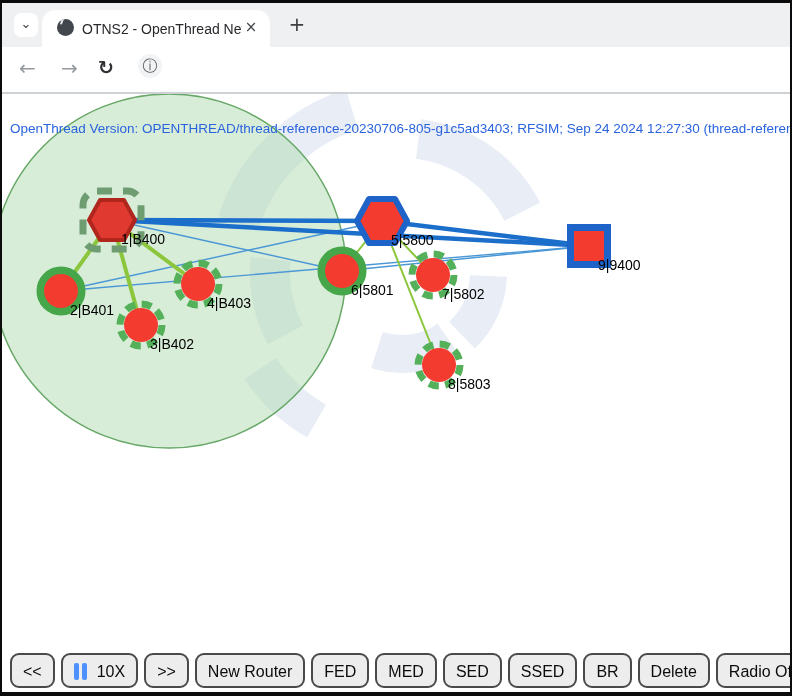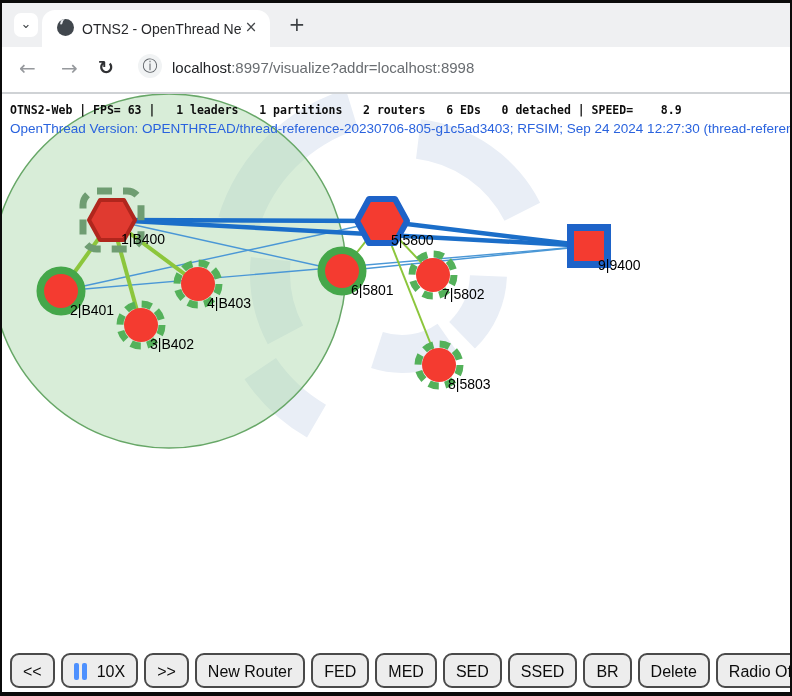--- a/index.html
+++ b/index.html
@@ -65,21 +65,20 @@
       <span class="tab-close">×</span>
     </div>
     <div class="newtab-btn">+</div>
   </div>
 
   <div id="navbar">
     <span id="back-ic" class="nav-ic">←</span>
     <span id="fwd-ic" class="nav-ic">→</span>
     <span id="reload-ic" class="nav-ic">↻</span>
     <span id="info-ic" class="nav-ic">ⓘ</span>
-    <span id="urltext"><span class="host">localhost</span><span class="rest">:8997/visualize?addr=localhost:8998</span></span>
   </div>
 
   <div id="divider"></div>
 
   <div id="canvas">
     <svg id="netsvg" width="788" height="601" viewBox="0 0 788 601">
         <path d="M216.38948685509718,122.86463269323461 A192,192 0 0 1 343.86463269323446,-4.610513144902768 L356.1442442915894,35.55428660554469 A150,150 0 0 0 256.5542866055447,135.14424429158953 Z" fill="#e9eef6"></path>
         <path d="M418.8897482277979,25.155346495595097 A155,155 0 0 1 538.106011249197,108.63147254037023 L502.4657502816623,126.7910925299521 A115,115 0 0 0 414.014974491592,64.85719256124797 Z" fill="#e9eef6"></path>
         <path d="M265.7919658854431,250.35967754345546 A152,152 0 0 1 248.83267190402245,163.11167358331673 L288.61354771875335,167.29281211402287 A112,112 0 0 0 301.1098695998002,231.5808150320198 Z" fill="#e9eef6"></path>
         <path d="M457.35764363510464,260.9152044288992 A100,100 0 0 1 369.09830056250524,274.10565162951536 L380.8409463487533,237.96550401029953 A62,62 0 0 0 435.5617390537649,229.7874267459175 Z" fill="#e9eef6"></path>
@@ -139,19 +138,18 @@
           <circle cx="437" cy="271" r="21" fill="none" stroke="#54b15a" stroke-width="7" stroke-dasharray="10 6.5"></circle>
           <circle cx="437" cy="271" r="17" fill="#f43b30"></circle>
           <text x="446" y="295" font-size="14" fill="#000000" font-family="&quot;Liberation Sans&quot;,sans-serif">8|5803</text>
         </g>
         <g>
           <rect x="565" y="130" width="44" height="44" fill="#1e63c8"></rect>
           <rect x="572" y="137" width="30" height="30" fill="#f43b30"></rect>
           <text x="596" y="176" font-size="14" fill="#000000" font-family="&quot;Liberation Sans&quot;,sans-serif">9|9400</text>
         </g>
       </svg>
-    <div id="status1">OTNS2-Web | FPS= 63 |   1 leaders   1 partitions   2 routers   6 EDs   0 detached | SPEED=    8.9</div>
     <div id="status2">OpenThread Version: OPENTHREAD/thread-reference-20230706-805-g1c5ad3403; RFSIM; Sep 24 2024 12:27:30 (thread-reference-20230706-805-g1c5ad3403)</div>
   </div>
 
   <div id="toolbar"><div class="tb-btn"><span>&lt;&lt;</span></div><div class="tb-btn"><span class="pausebars"><i></i><i></i></span><span>10X</span></div><div class="tb-btn"><span>&gt;&gt;</span></div><div class="tb-btn"><span>New Router</span></div><div class="tb-btn"><span>FED</span></div><div class="tb-btn"><span>MED</span></div><div class="tb-btn"><span>SED</span></div><div class="tb-btn"><span>SSED</span></div><div class="tb-btn"><span>BR</span></div><div class="tb-btn"><span>Delete</span></div><div class="tb-btn"><span>Radio Off</span></div></div>
 
 </div>
 
 </body></html>

